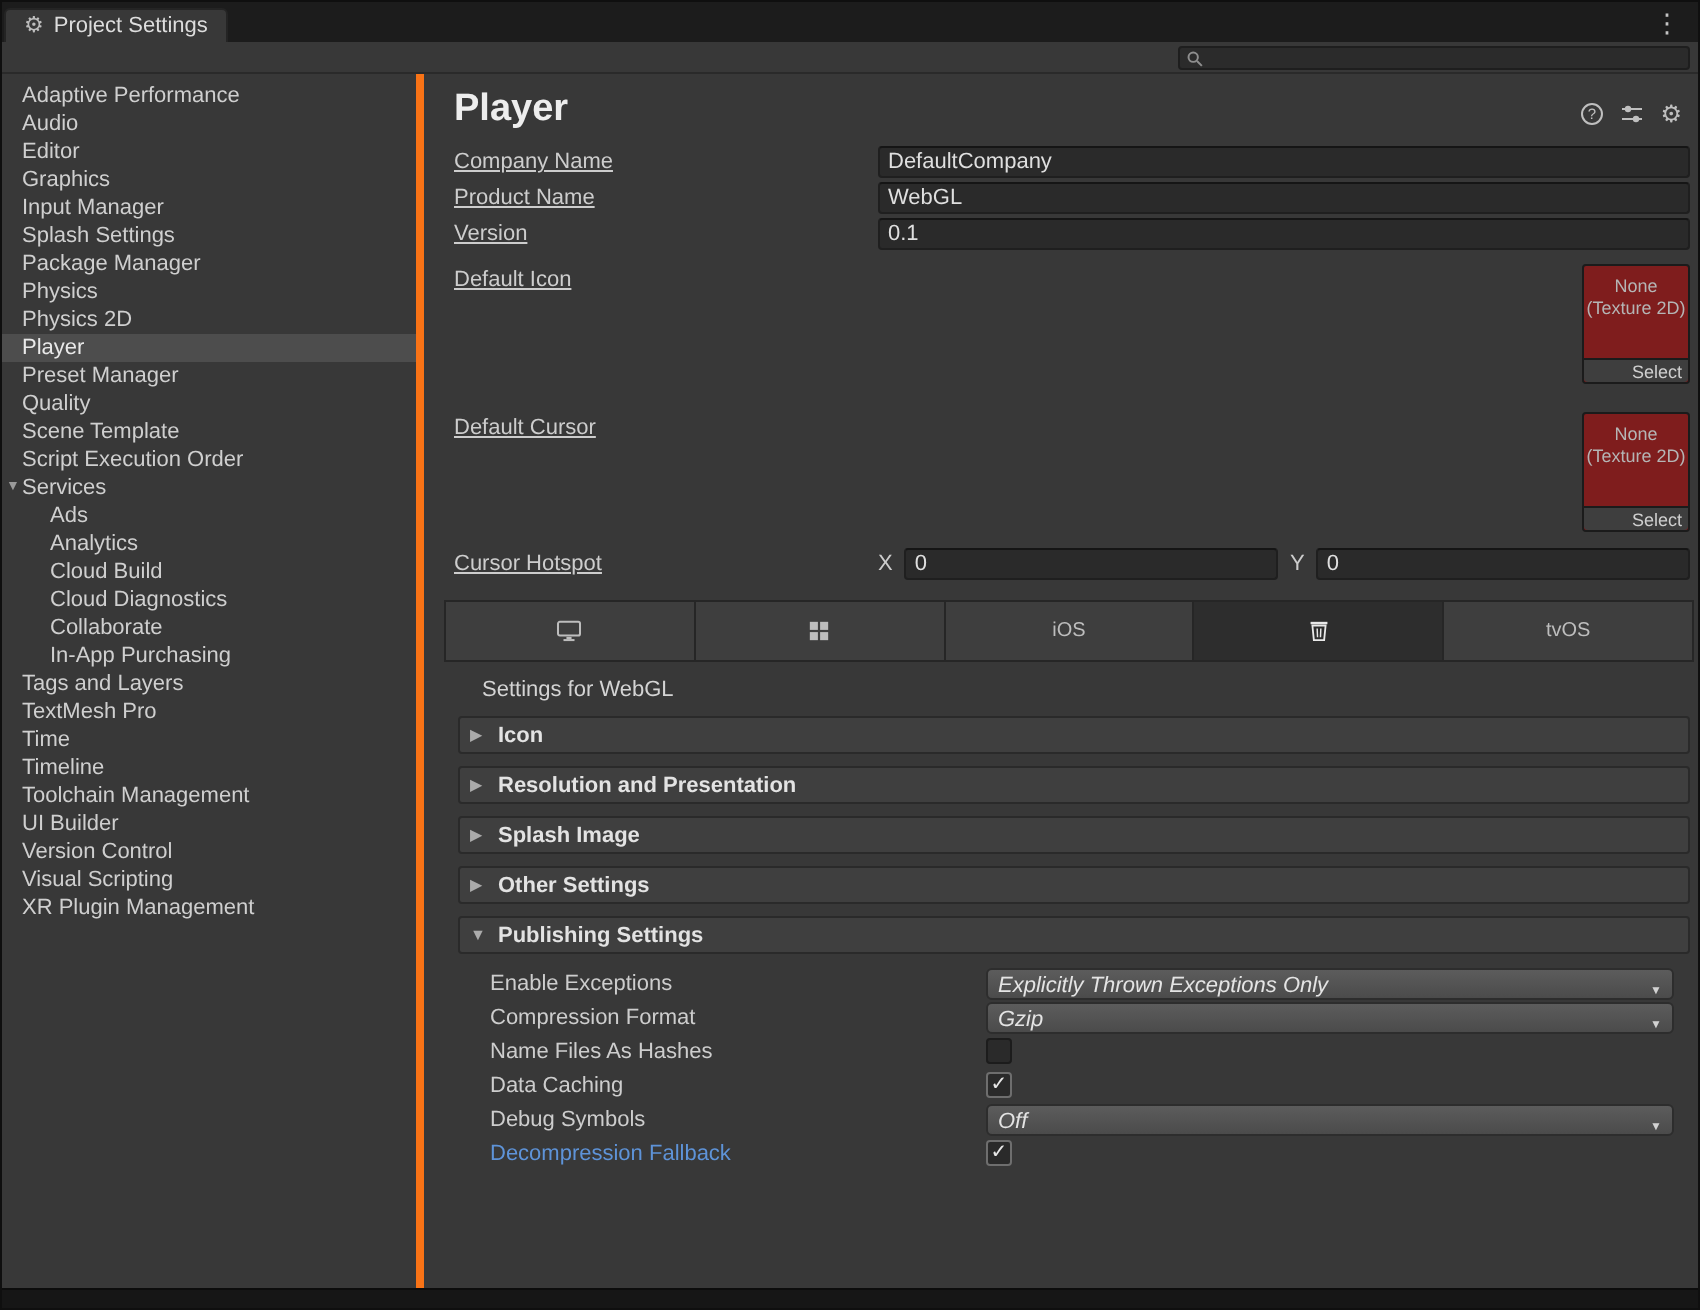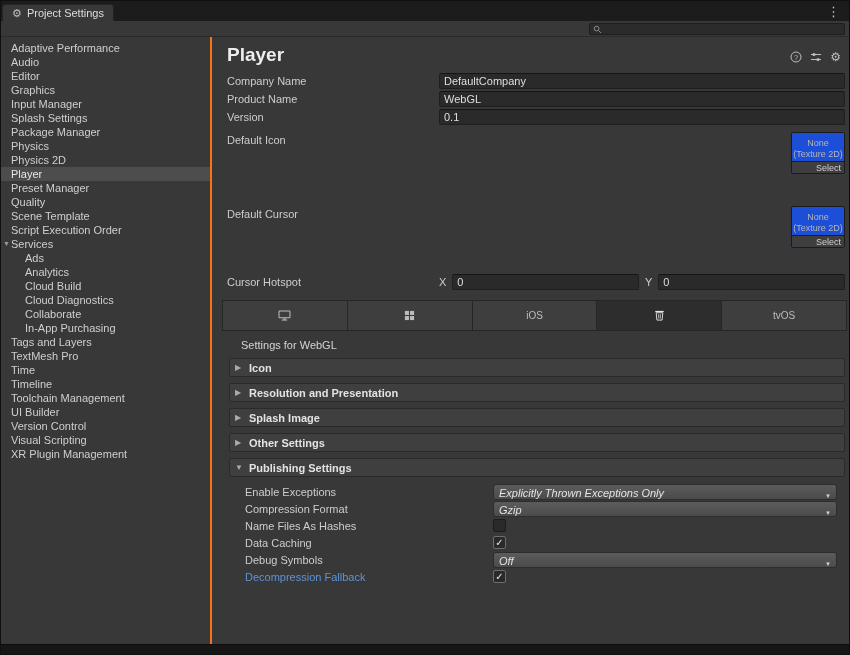--- a/index.html
+++ b/index.html
@@ -19,41 +19,41 @@
   .toolbar { height:16px; flex:none; background:#383838; border-bottom:1px solid #2A2A2A; position:relative; }
   .search { position:absolute; left:588px; right:4px; top:2px; height:12px; background:#2B2B2B;
     border:1px solid #1E1E1E; border-radius:2px; display:flex; align-items:center; padding:0 3px; gap:3px; }
   .search svg { flex:none; }
   .search input { flex:1; background:transparent; border:none; outline:none; font-family:inherit;
     font-size:10px; color:#D8D8D8; padding:0; height:10px; min-width:0; }
 
   
   .content { flex:1; display:flex; min-height:0; }
 
-  .sidebar { width:211px; flex:none; background:#383838; border-right:2px solid #f97316; padding-top:4px; overflow:hidden; }
+  .sidebar { width:211px; flex:none; background:#383838; border-right:4px solid #f97316; padding-top:4px; overflow:hidden; }
   .sb-item { height:14px; line-height:14px; padding-left:10px; color:#CFCFCF; white-space:nowrap; position:relative; cursor:default; }
   .sb-item.child { padding-left:24px; }
   .sb-item.selected { color:#E9E9E9; }
   .sb-arrow { position:absolute; left:2px; top:0; font-size:7px; color:#9A9A9A; line-height:14px; }
 
   .main { flex:1; position:relative; background:#383838; overflow:hidden; }
   .main-header { padding:7px 6px 0 15px; height:32px; }
   .main-header h1 { margin:0; font-size:19px; font-weight:bold; color:#EDEDED; line-height:22px; }
   .hdr-icons { position:absolute; top:14px; right:8px; display:flex; gap:8px; align-items:center; color:#BFBFBF; }
   .hdr-icons .gear-glyph { font-size:12px; line-height:1; }
 
   .frow { display:flex; align-items:center; height:18px; padding-left:15px; padding-right:4px; }
-  .flabel { width:212px; flex:none; color:#CDCDCD; }
+  .flabel { width:212px; flex:none; color:#CDCDCD;text-decoration:underline; }
   .tfield { flex:1; height:16px; background:#2A2A2A; border:1px solid #1F1F1F; border-top-color:#151515;
     border-radius:2px; padding:0 4px; color:#DFDFDF; display:flex; align-items:center; min-width:0; }
 
   .frow.obj { height:60px; align-items:flex-start; margin-top:6px; }
   .frow.obj .flabel { margin-top:2px; }
   .objwrap { margin-left:auto; }
-  .objpicker { width:54px; height:42px; background:#1d4ed8; border:1px solid #1B1B1B; border-radius:2px;
+  .objpicker { width:54px; height:60px; background:#7f1d1d; border:1px solid #1B1B1B; border-radius:2px;
     position:relative; text-align:center; font-size:9px; color:#B5B5B5; padding-top:5px; }
   .objpicker .l { display:block; line-height:11px; }
   .obj-select { position:absolute; bottom:0; left:0; right:0; height:12px; background:#3E3E3E; border-top:1px solid #1B1B1B;
     font-size:9px; color:#CFCFCF; text-align:right; padding-right:3px; line-height:12px; border-radius:0 0 2px 2px; cursor:default; }
 
   .frow.hot { margin-top:7px; }
   .hotspot { flex:1; display:flex; align-items:center; gap:6px; min-width:0; }
   .axis { flex:none; color:#CDCDCD; }
 
   .ptabs { display:flex; margin:9px 2px 0 10px; height:31px; background:#262626; border:1px solid #262626; gap:1px; }

